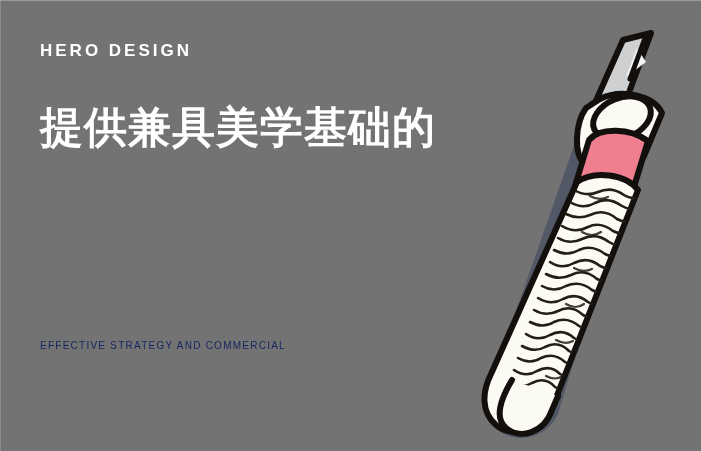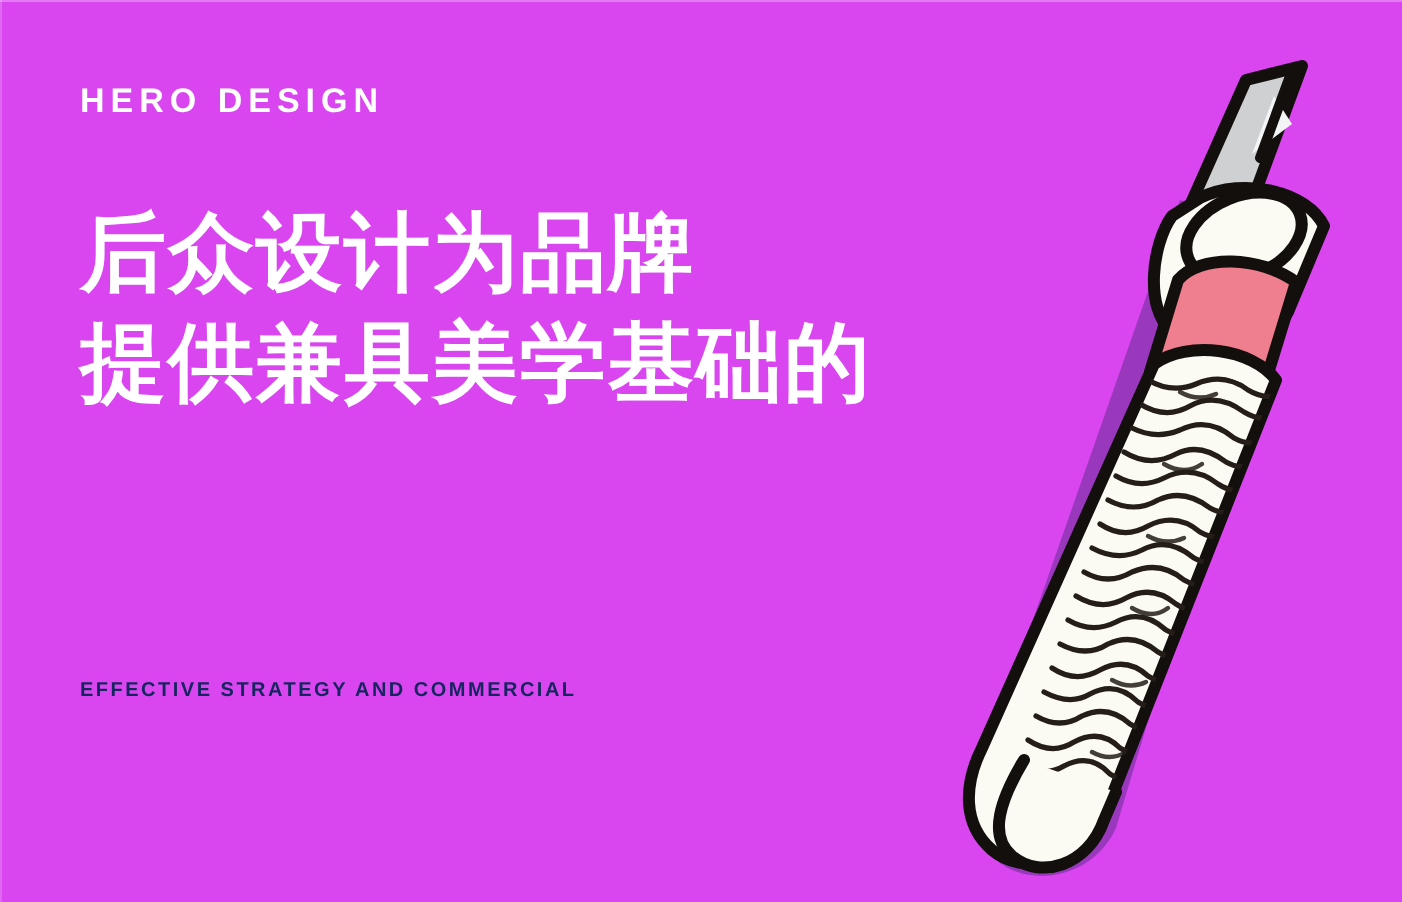--- a/index.html
+++ b/index.html
@@ -81,21 +81,21 @@
 
   .subtitle {
     position: absolute;
     top: 332px;
     left: 0;
     width: 400px;
   }
   .subtitle-line {
     color: #15255f;
     font-size: 10px;
-    font-weight: bold;
+    font-weight: normal;
     letter-spacing: 1.25px;
     line-height: 28px;
     white-space: nowrap;
   }
 
   
   .illustration {
     position: absolute;
     right: 0;
     top: 0;
@@ -105,21 +105,21 @@
   }
   .illustration svg {
     display: block;
     width: 261px;
     height: 451px;
   }
 </style>
 </head>
 <body>
 
-<div id="poster" style="background: #d946ef;">
+<div id="poster" style="background: #737373;">
 
   <div class="illustration">
     <svg viewBox="0 0 261 451" xmlns="http://www.w3.org/2000/svg">
       <defs>
         <clipPath id="handleClip">
           <path d="M141 178
                    L196 196
                    L110 409
                    C100 432 72 436 58 424
                    C44 412 44 394 52 376
@@ -208,21 +208,20 @@
                  L118 396" fill="#fbfaf3" stroke="#120f0d" stroke-width="6" stroke-linejoin="round" stroke-linecap="round"></path>
       </g>
     </svg>
   </div>
 
   <div class="content">
 
     <div class="brand">HERO DESIGN</div>
 
     <div class="headline">
-      <div class="headline-line">后众设计为品牌</div>
       <div class="headline-line">提供兼具美学基础的</div>
     </div>
 
     <div class="subtitle">
       <div class="subtitle-line">EFFECTIVE STRATEGY AND COMMERCIAL</div>
     </div>
 
   </div>
 
 </div>

